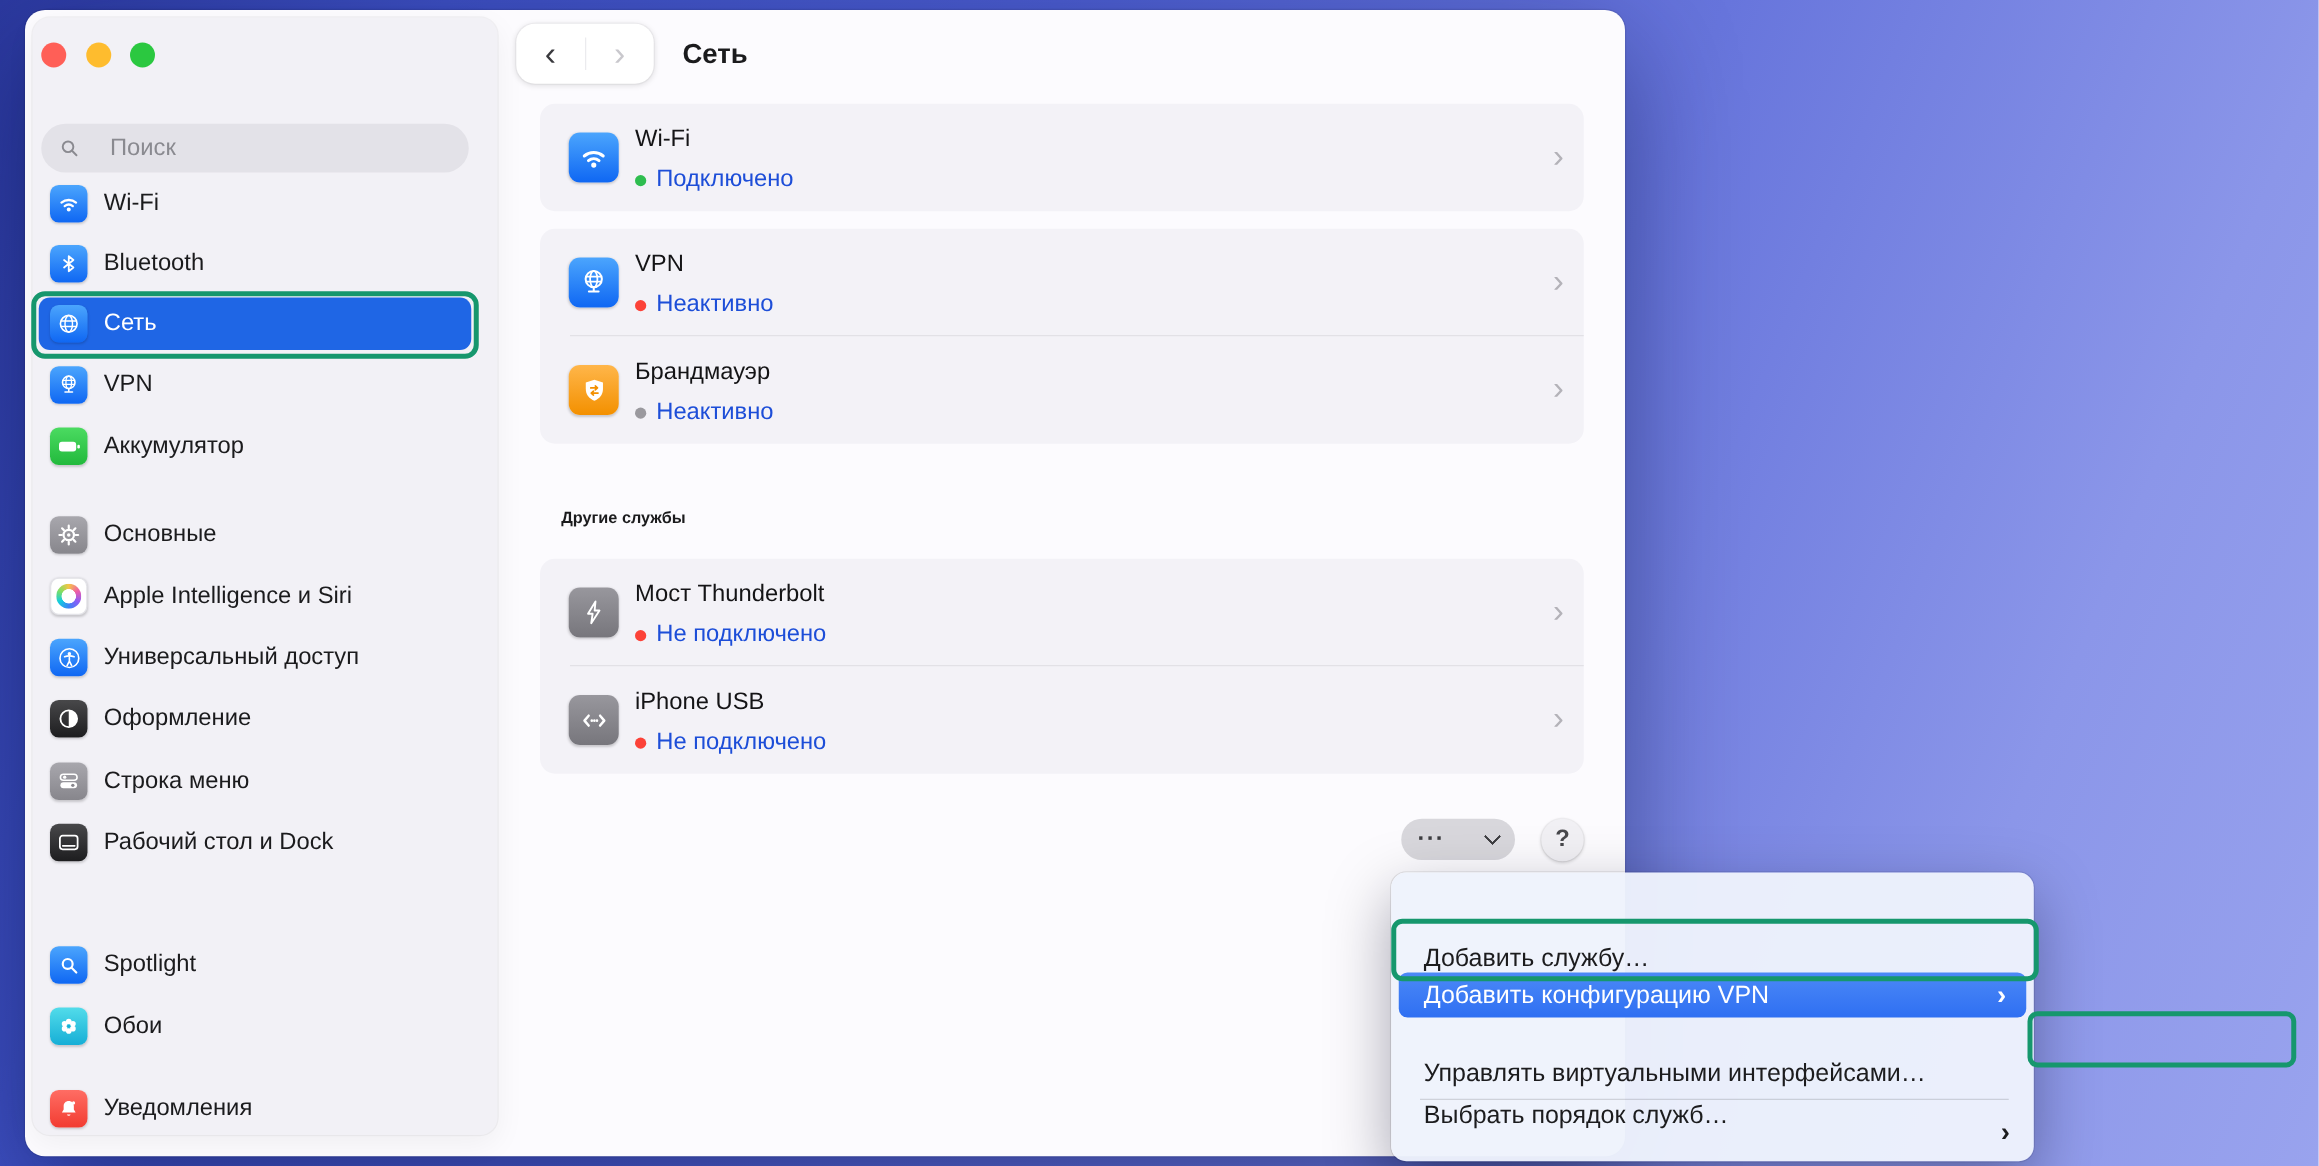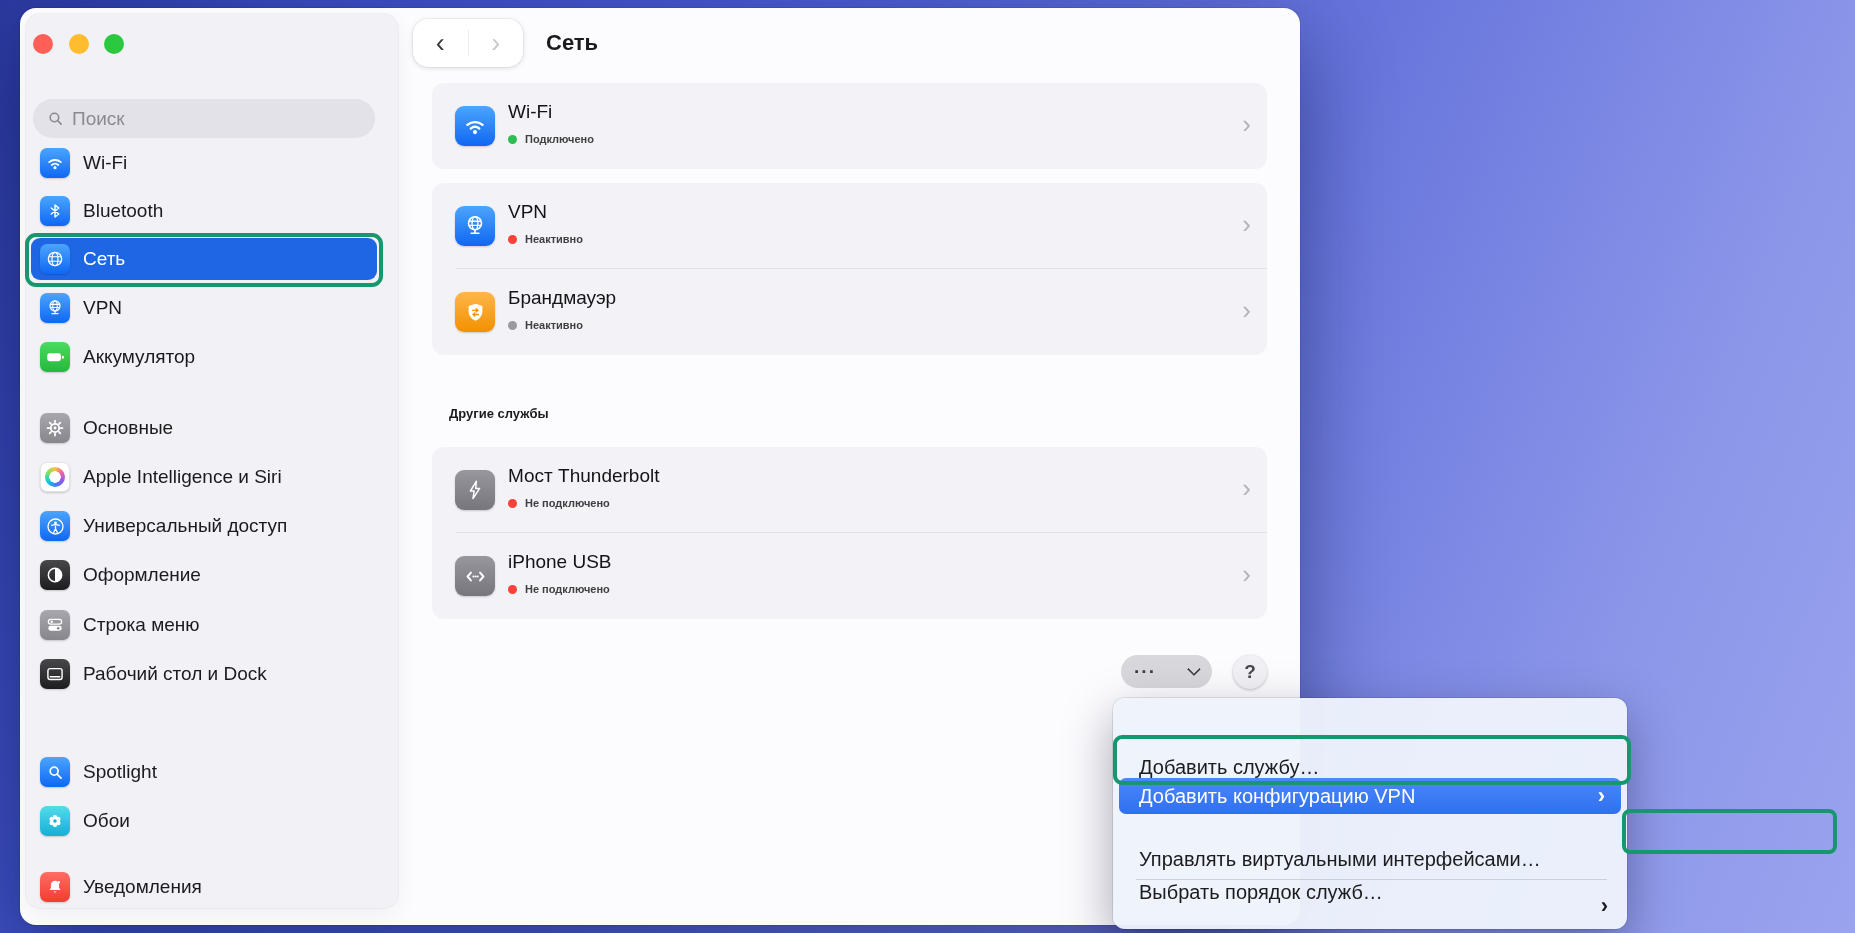--- a/index.html
+++ b/index.html
@@ -16,21 +16,21 @@
     background:#f2f1f6; border-radius:14px; box-shadow:0 0 0 1px rgba(0,0,0,.045), 0 8px 24px rgba(0,0,0,.05); }
 
   
   .tl { position:absolute; width:20px; height:20px; border-radius:50%; top:34px; }
   .tl.red { left:33px; background:#ff5f57; }
   .tl.yellow { left:69px; background:#febc2e; }
   .tl.green { left:104px; background:#2bc840; }
 
   
   .search { position:absolute; left:33px; top:99px; width:342px; height:39px; border-radius:20px;
-    background:#e3e2e8; display:flex; align-items:center; padding:0 14px; gap:8px; }
+    background:#e3e2e8; display:flex; align-items:center; padding:0 14px; gap:24px; }
   .search .ph { font-size:19px; color:#8a8a90; }
 
   
   .srow { position:absolute; left:31px; width:346px; height:42px; border-radius:9px;
     display:flex; align-items:center; padding-left:9px; gap:13px; }
   .srow .slabel { font-size:19px; color:#1b1b1d; white-space:nowrap; }
   .srow.sel { background:#1f66e5; }
   .srow.sel .slabel { color:#ffffff; }
 
   
@@ -60,21 +60,21 @@
   .navpill .vdiv { width:1px; height:26px; background:#ebebee; }
   .page-title { position:absolute; left:546px; top:30px; font-size:22px; font-weight:bold; color:#1b1b1d; }
 
   
   .card { position:absolute; left:432px; width:835px; background:#f3f2f7; border-radius:12px; }
   .crow { position:relative; height:86px; }
   .crow .appicon { position:absolute; left:23px; top:23px; }
   .ctitle { position:absolute; left:76px; top:18px; font-size:19px; font-weight:500; color:#141416; }
   .cstatus { position:absolute; left:76px; top:50px; display:flex; align-items:center; gap:8px; }
   .cstatus .dot { width:9px; height:9px; border-radius:50%; }
-  .cstatus .stxt { font-size:11px; color:#404040;font-weight:bold; }
+  .cstatus .stxt { font-size:19px; color:#1d4ed8; }
   .rchev { position:absolute; right:16px; top:50%; transform:translateY(-54%); font-size:26px; color:#b3b2b8; }
   .cdiv { position:absolute; left:24px; right:0; height:1px; background:#e2e1e6; }
   .sect-head { position:absolute; left:449px; top:406px; font-size:13px; font-weight:bold; color:#1b1b1d; }
 
   
   .morepill { position:absolute; left:1121px; top:655px; width:91px; height:33px; border-radius:17px;
     background:#d8d7dc; display:flex; align-items:center; justify-content:space-between; padding:0 13px; }
   .morepill .dots { font-size:19px; font-weight:bold; color:#3d3d41; letter-spacing:1px; line-height:10px; }
   .chev-down { width:10px; height:10px; border-right:2.2px solid #3d3d41; border-bottom:2.2px solid #3d3d41;
     transform:rotate(45deg) translate(-2px,-2px); border-radius:1px; }

